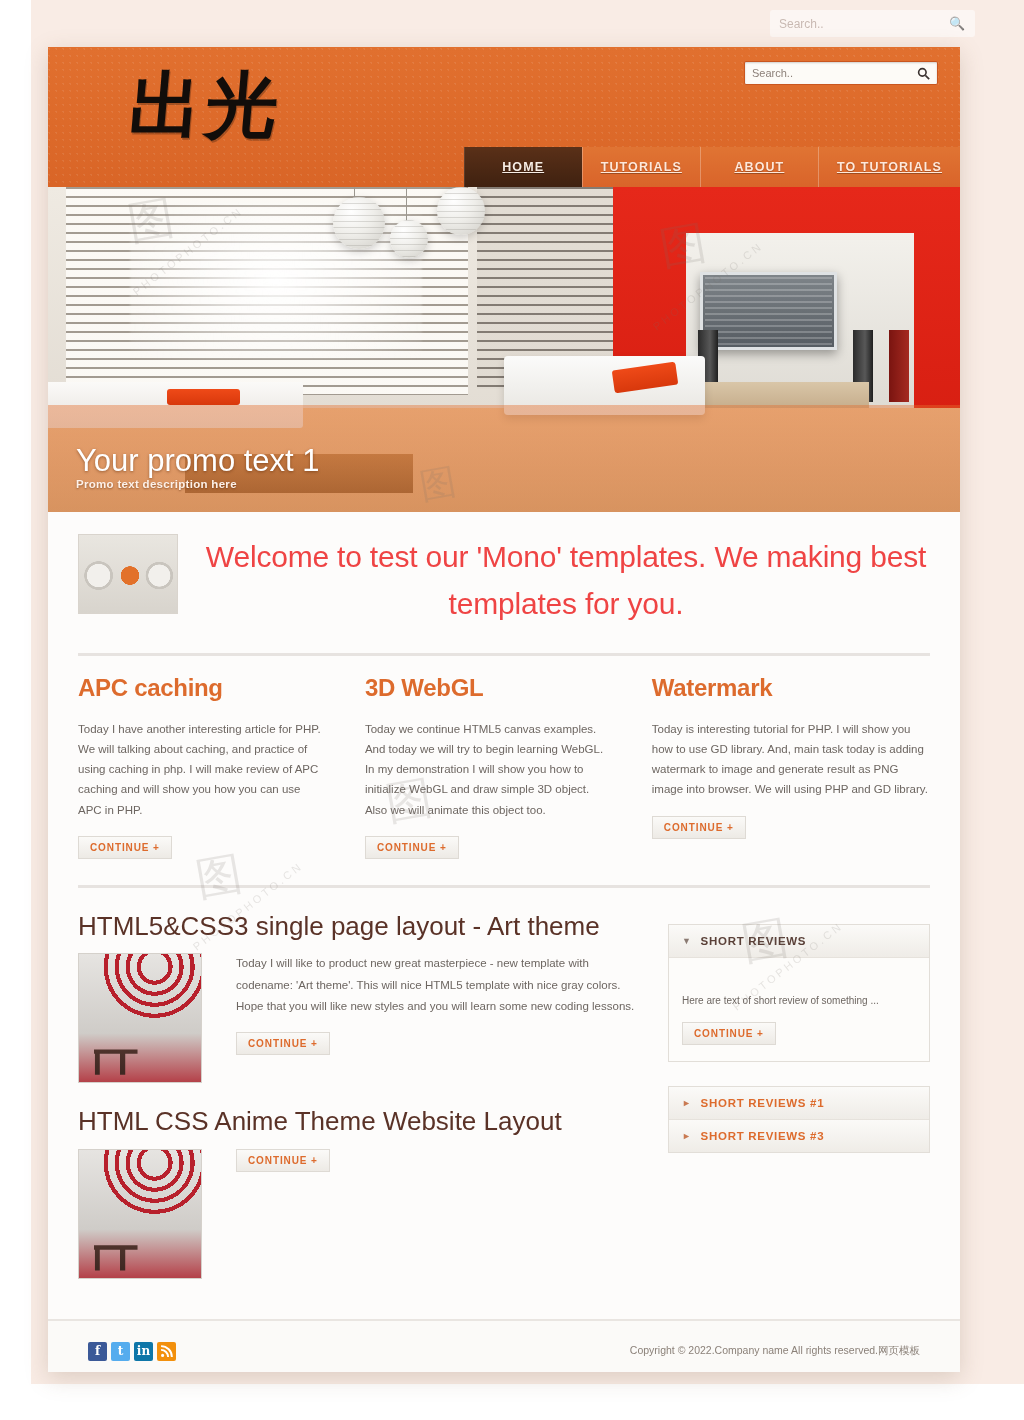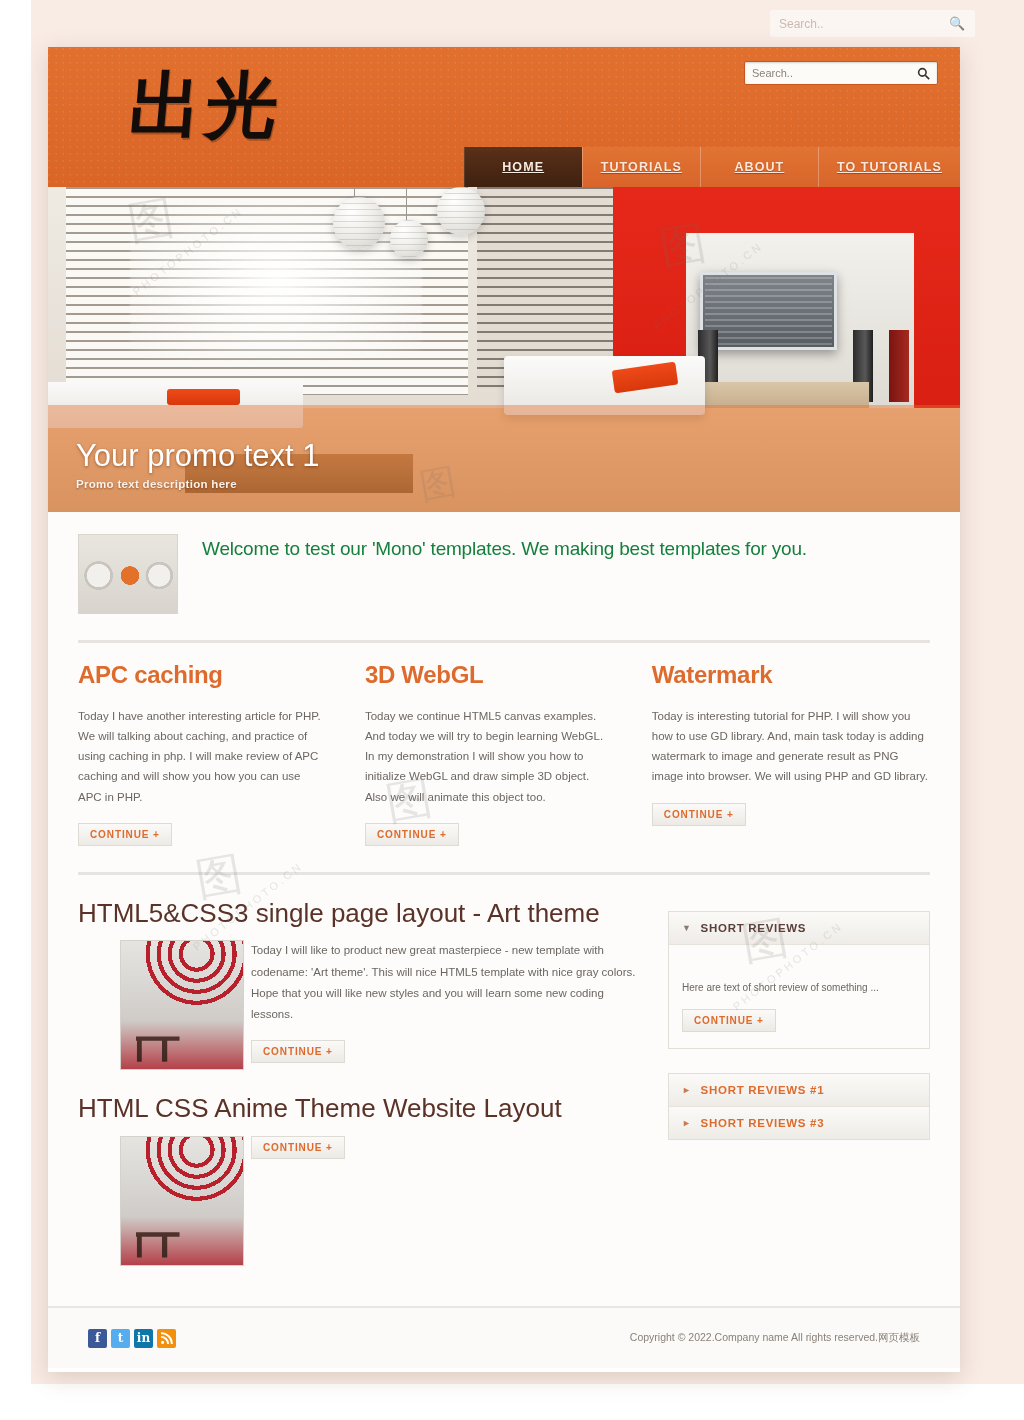--- a/index.html
+++ b/index.html
@@ -236,21 +236,20 @@
     z-index: 4;
   }
   .promo-title {
     font-size: 31px;
     color: #ffffff;
     font-weight: 400;
     text-shadow: 0 1px 3px rgba(90,40,10,0.55);
     line-height: 1.1;
   }
   .promo-sub {
-    margin-top: 5px;
     font-size: 11.5px;
     font-weight: 700;
     color: #fdf1e9;
     letter-spacing: .3px;
     text-shadow: 0 1px 2px rgba(90,40,10,0.55);
   }
 
   
   .content { padding: 0 30px; background: #fdfcfb; }
 
@@ -265,25 +264,26 @@
     width: 100px; height: 80px;
     flex: 0 0 100px;
     background:
       radial-gradient(circle at 52% 52%, #e2712a 0 14%, transparent 14.5%),
       radial-gradient(circle at 20% 52%, #f2f0ec 0 13%, #c9c5be 13.5% 16%, transparent 16.5%),
       radial-gradient(circle at 82% 52%, #f2f0ec 0 12%, #c9c5be 12.5% 15%, transparent 15.5%),
       linear-gradient(180deg,#e9e6e0 0%, #d8d4cd 100%);
     border: 1px solid #d9d4cd;
   }
   .welcome-title {
-    font-size: 19px;
+    font-size: 30px;
     line-height: 1.55;
-    color: #15803d;
+    color: #ef4444;
     font-weight: 400;
     letter-spacing: -0.2px;
+    text-align: center;
   }
 
   .three-col {
     display: flex;
     gap: 8px;
     padding: 18px 0 26px 0;
     border-bottom: 3px solid #e7e3e0;
   }
   .col { width: 33.33%; padding-right: 34px; }
   .col:last-child { padding-right: 0; }
@@ -319,21 +319,21 @@
   }
   .articles { flex: 1; min-width: 0; }
   .article { margin-bottom: 22px; }
   .article-title {
     font-size: 26px;
     color: #5a3227;
     font-weight: 400;
     line-height: 1.3;
     margin-bottom: 10px;
   }
-  .article-body { display: flex; gap: 7px; margin-left: 42px; }
+  .article-body { display: flex; gap: 34px; }
   .article-thumb {
     flex: 0 0 124px;
     width: 124px; height: 130px;
     background:
       radial-gradient(circle at 62% 10%, transparent 0 10%, #b8202c 10% 13%, transparent 13% 18%, #b8202c 18% 21%, transparent 21% 26%, #b8202c 26% 29%, transparent 29% 34%, #b8202c 34% 37%, transparent 37%),
       linear-gradient(180deg,#e6e4e1 0%, #cfccc8 62%, #b44149 100%);
     border: 1px solid #d5d1cb;
     position: relative;
     overflow: hidden;
   }

